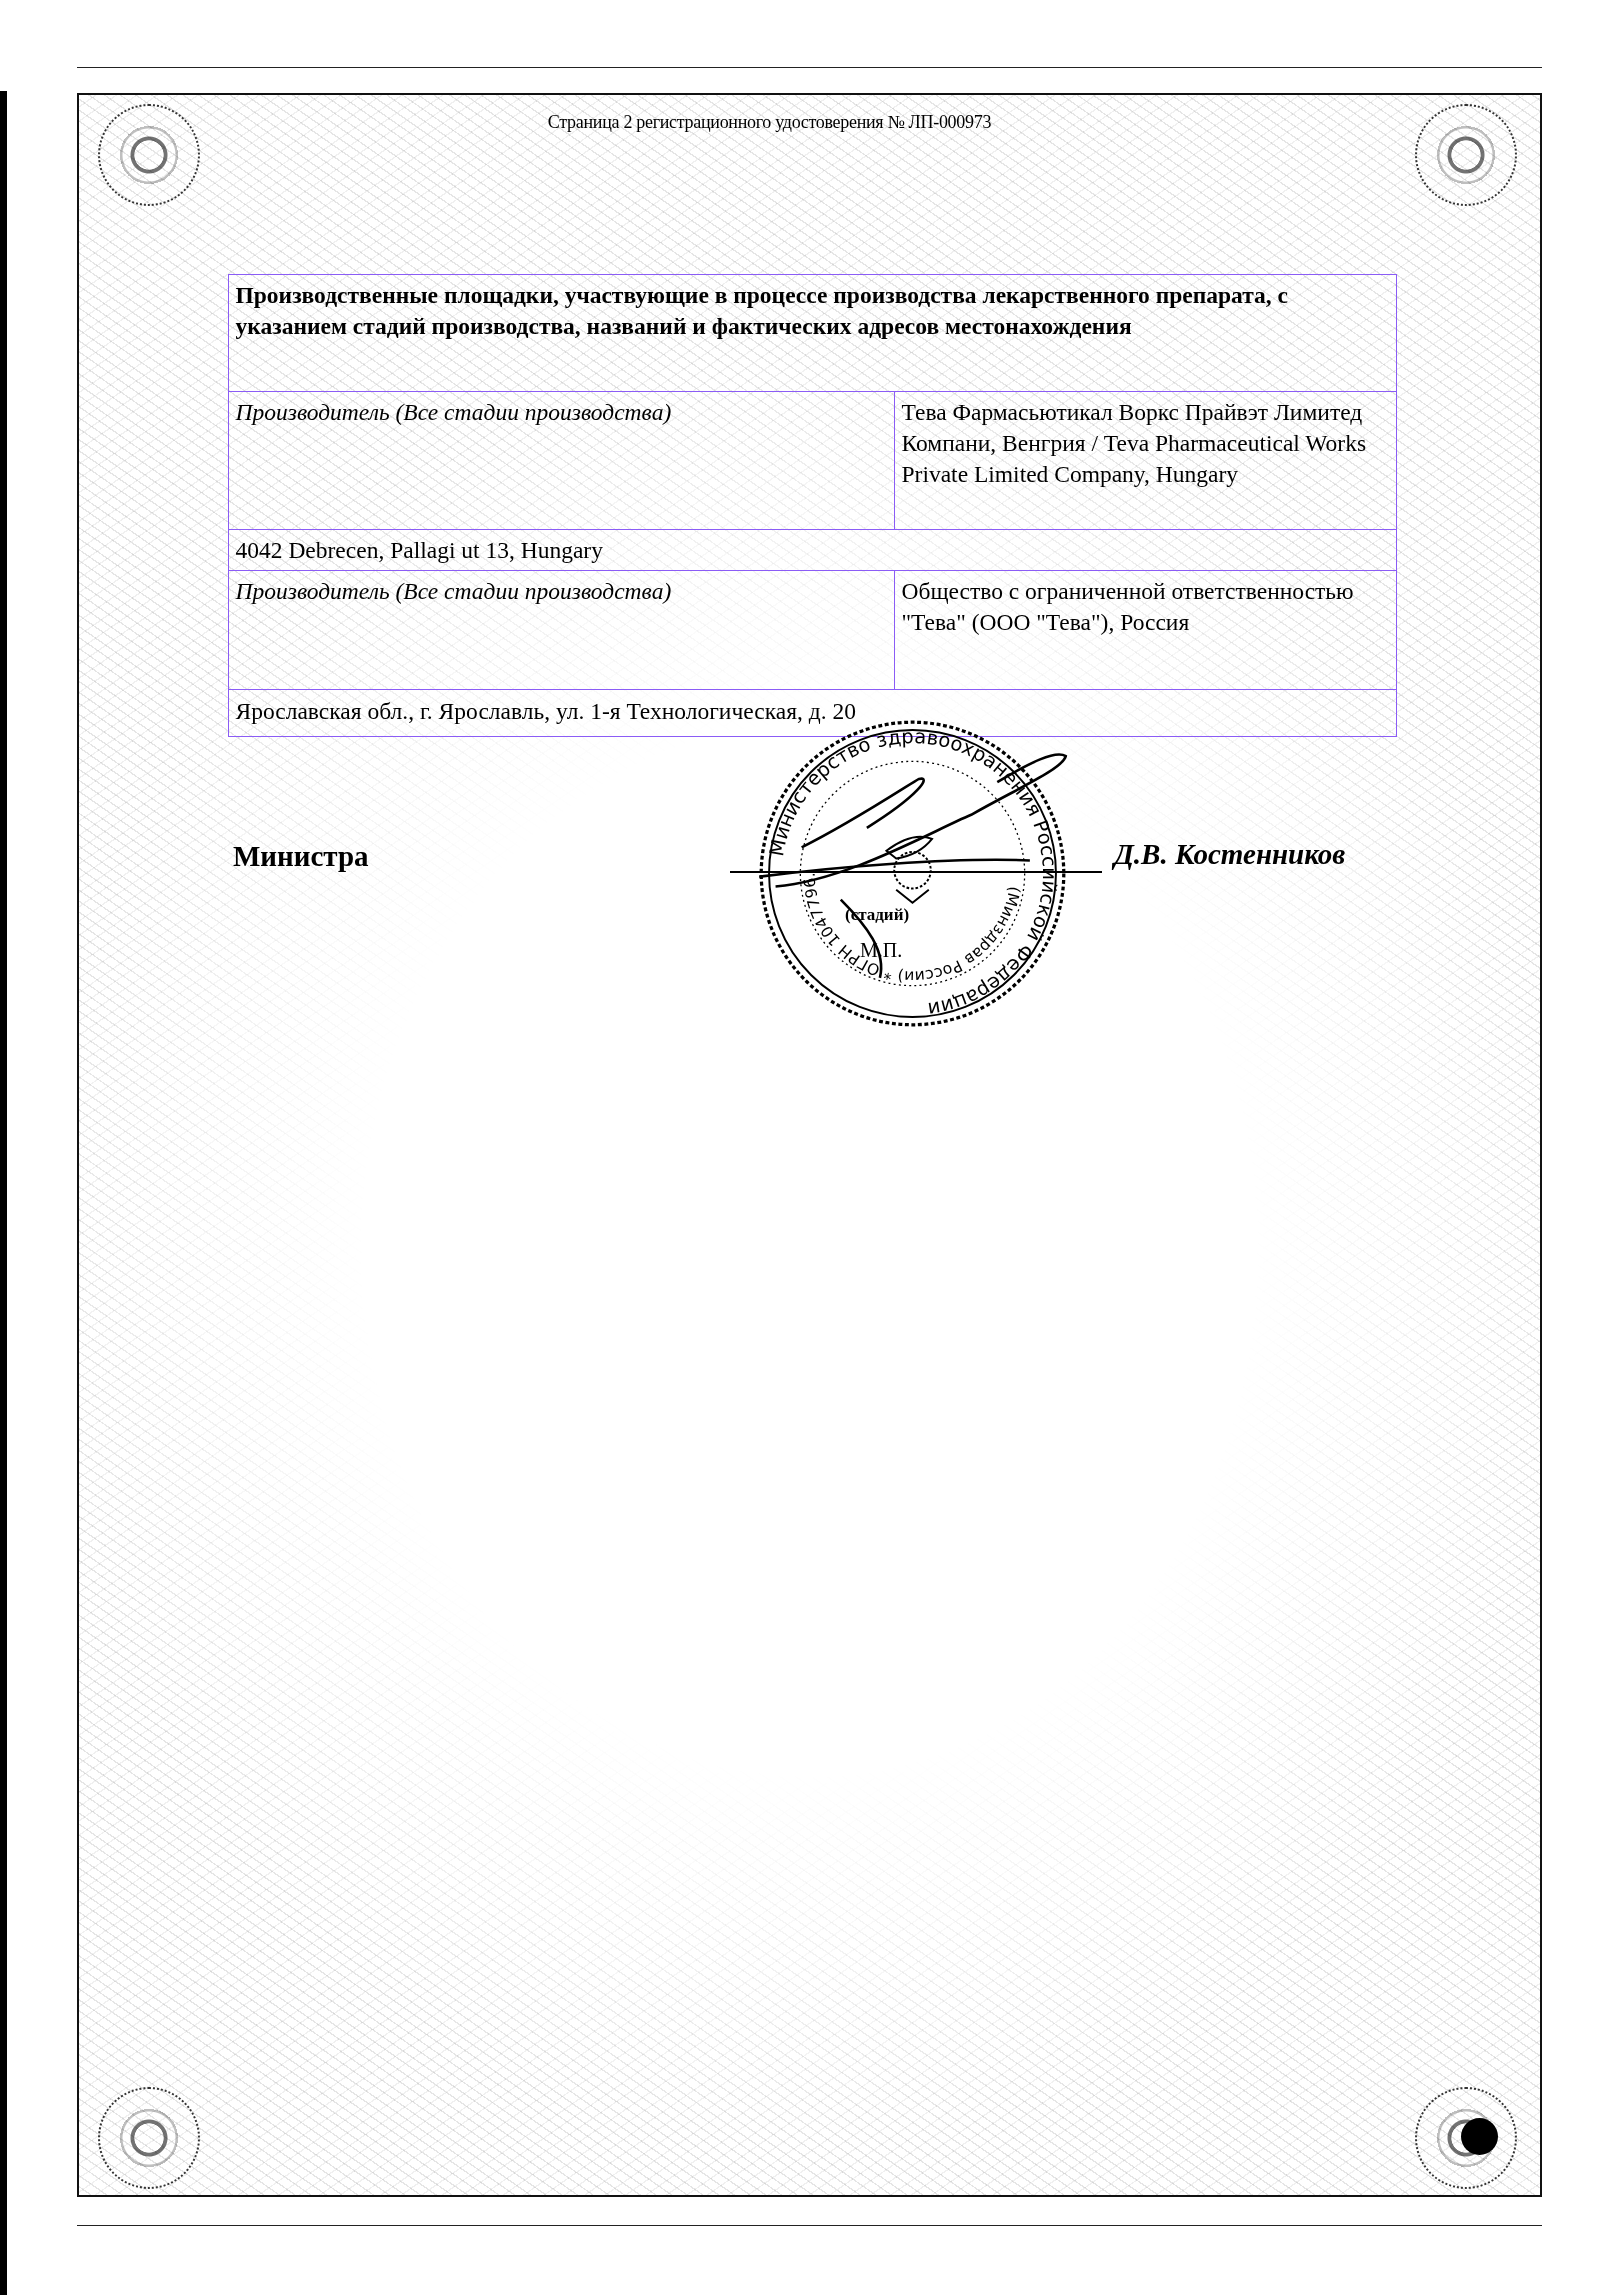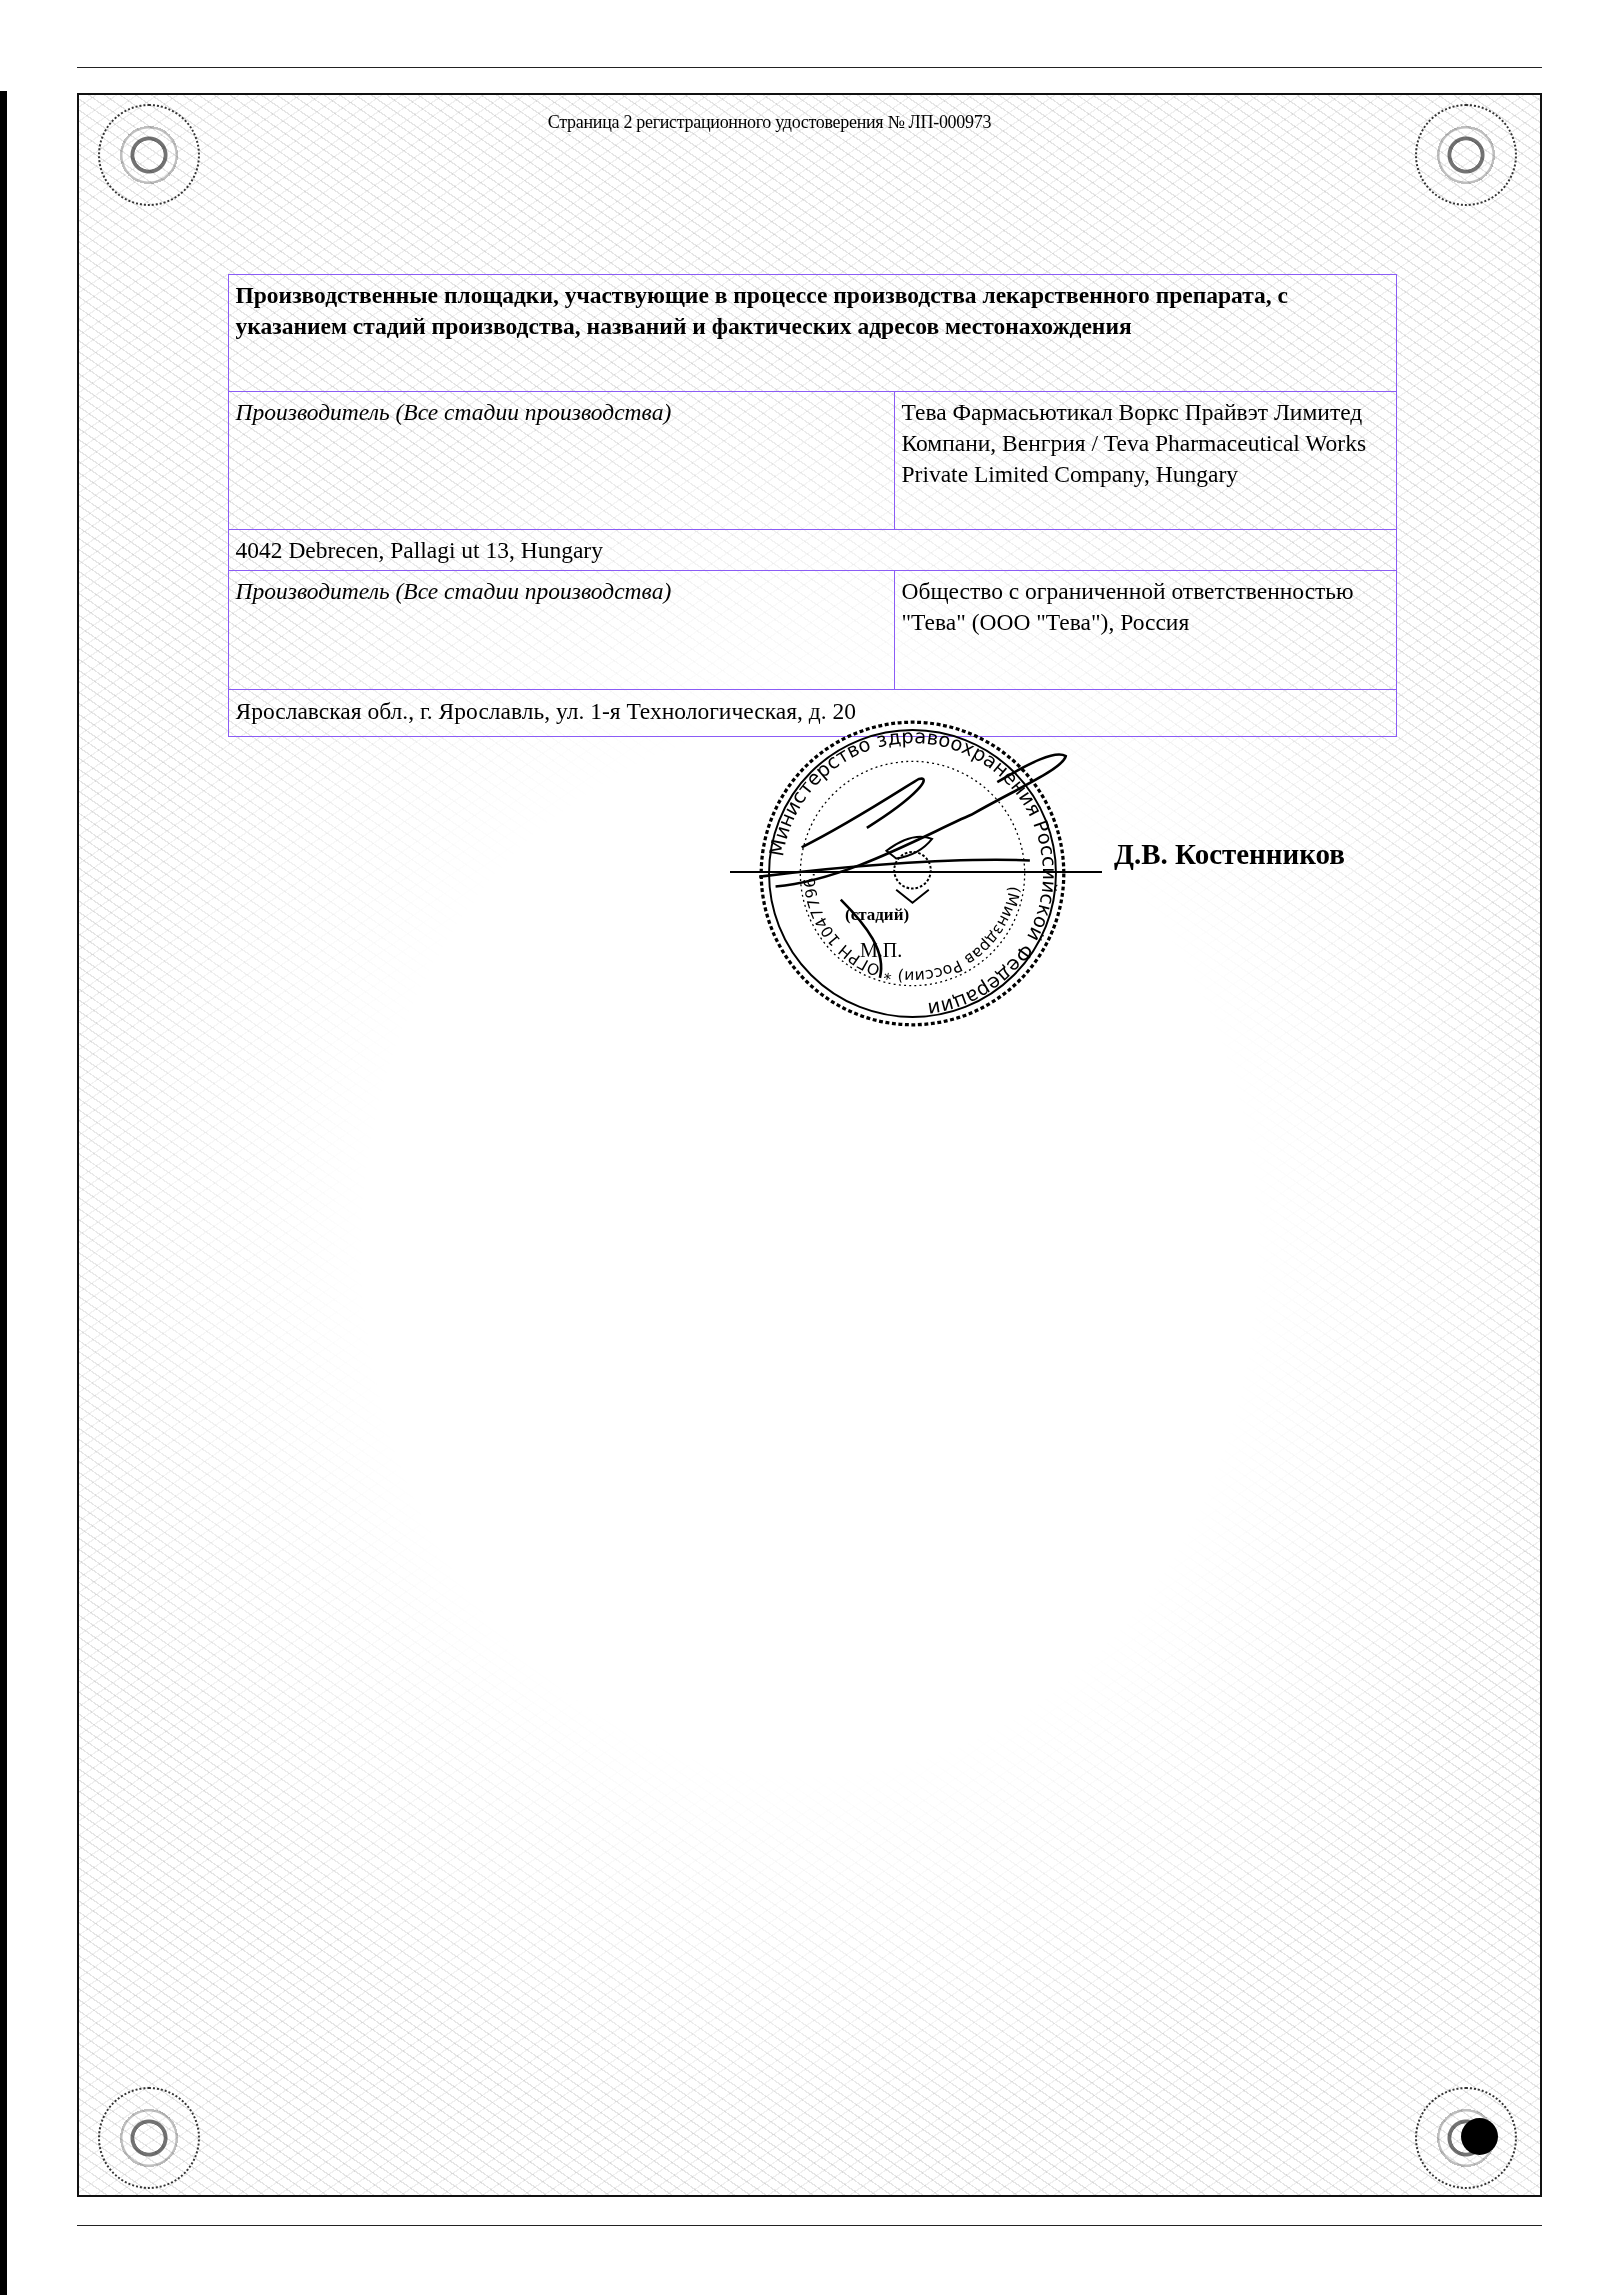--- a/index.html
+++ b/index.html
@@ -38,21 +38,21 @@
   .hdr { font-weight:bold; height:107px; }
   .role { font-style:italic; width:652px; }
   .r1 td { height:128px; }
   .r2 td { height:26px;margin-top:32px; }
   .r3 td { height:109px; }
   .r4 td { height:37px; }
   .signer-title {
     position:absolute; left:233px; top:838px; font-size:29px; font-weight:bold; line-height:37px;
   }
   .signer-name {
-    position:absolute; left:1114px; top:838px; font-size:29px; font-weight:bold;
+    position:absolute; left:1114px; top:838px; font-size:29px; font-weight:bold;font-style:italic;
   }
   .sign-line { position:absolute; left:730px; top:871px; width:372px; height:2px; background:#000; }
   .sign-caption { position:absolute; left:845px; top:905px; font-size:17px; font-weight:bold; }
   .mp { position:absolute; left:860px; top:939px; font-size:20px; }
   .seal {
     position:absolute; left:756px; top:717px; width:313px; height:313px;
   }
   .badge {
     position:absolute; left:1461px; top:2118px; width:37px; height:37px; border-radius:50%; background:#000;
   }
@@ -88,20 +88,21 @@
     <td class="role">Производитель (Все стадии производства)</td>
     <td>Общество с ограниченной ответственностью "Тева" (ООО "Тева"), Россия</td>
   </tr>
   <tr class="r4">
     <td colspan="2">Ярославская обл., г. Ярославль, ул. 1-я Технологическая, д. 20</td>
   </tr>
 </tbody>
   </table>
 
 <div class="signer-title">
+  <div>Министра</div>
 </div>
 
 <svg class="seal" viewBox="0 0 480 480">
   <defs>
     <path id="sealArcOuter" d="M 240,240 m -200,0 a 200,200 0 1,1 400,0 a 200,200 0 1,1 -400,0"></path>
     <path id="sealArcInner" d="M 240,240 m -150,0 a 150,150 0 1,1 300,0 a 150,150 0 1,1 -300,0"></path>
   </defs>
   <circle cx="240" cy="240" r="232" fill="none" stroke="#000" stroke-width="5" stroke-dasharray="6 4"></circle>
   <circle cx="240" cy="240" r="220" fill="none" stroke="#000" stroke-width="3"></circle>
   <circle cx="240" cy="240" r="172" fill="none" stroke="#000" stroke-width="2" stroke-dasharray="3 5"></circle>

